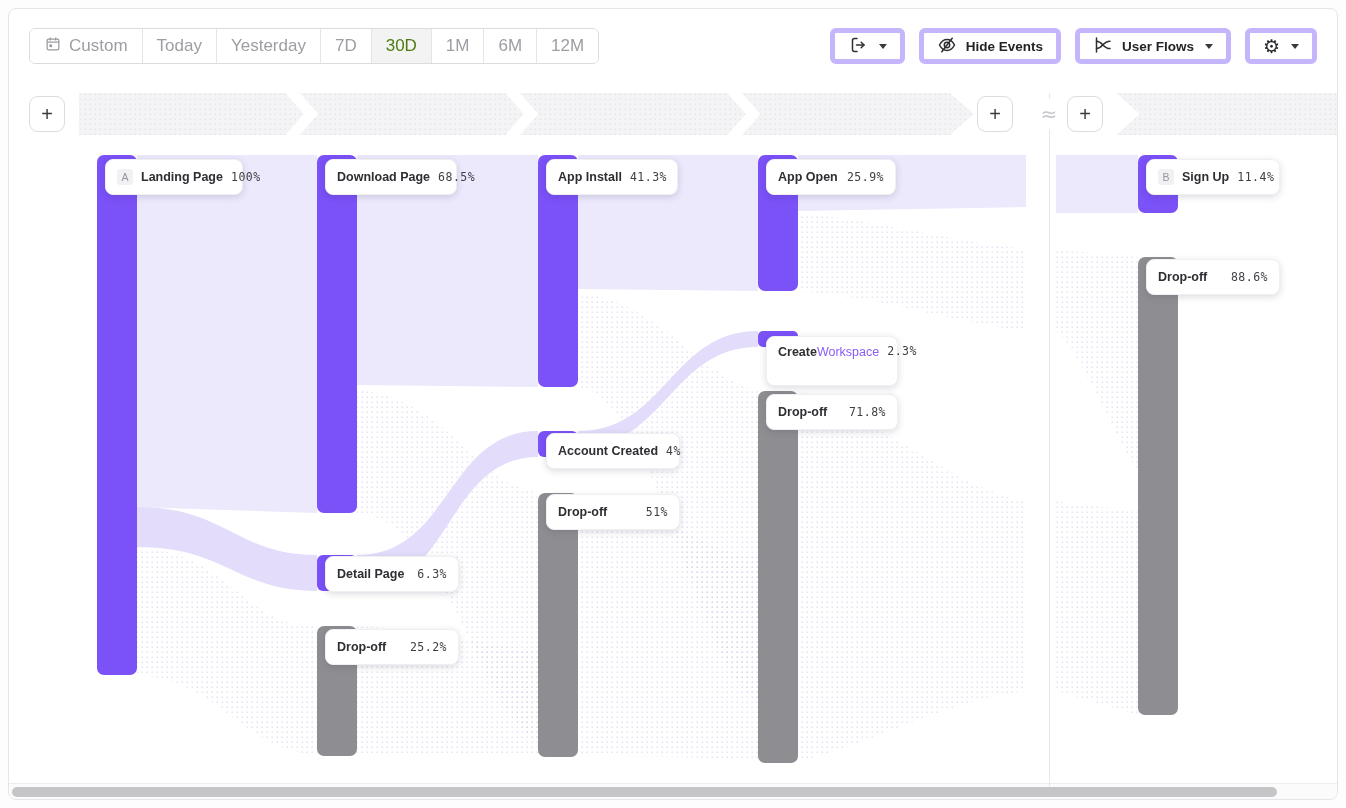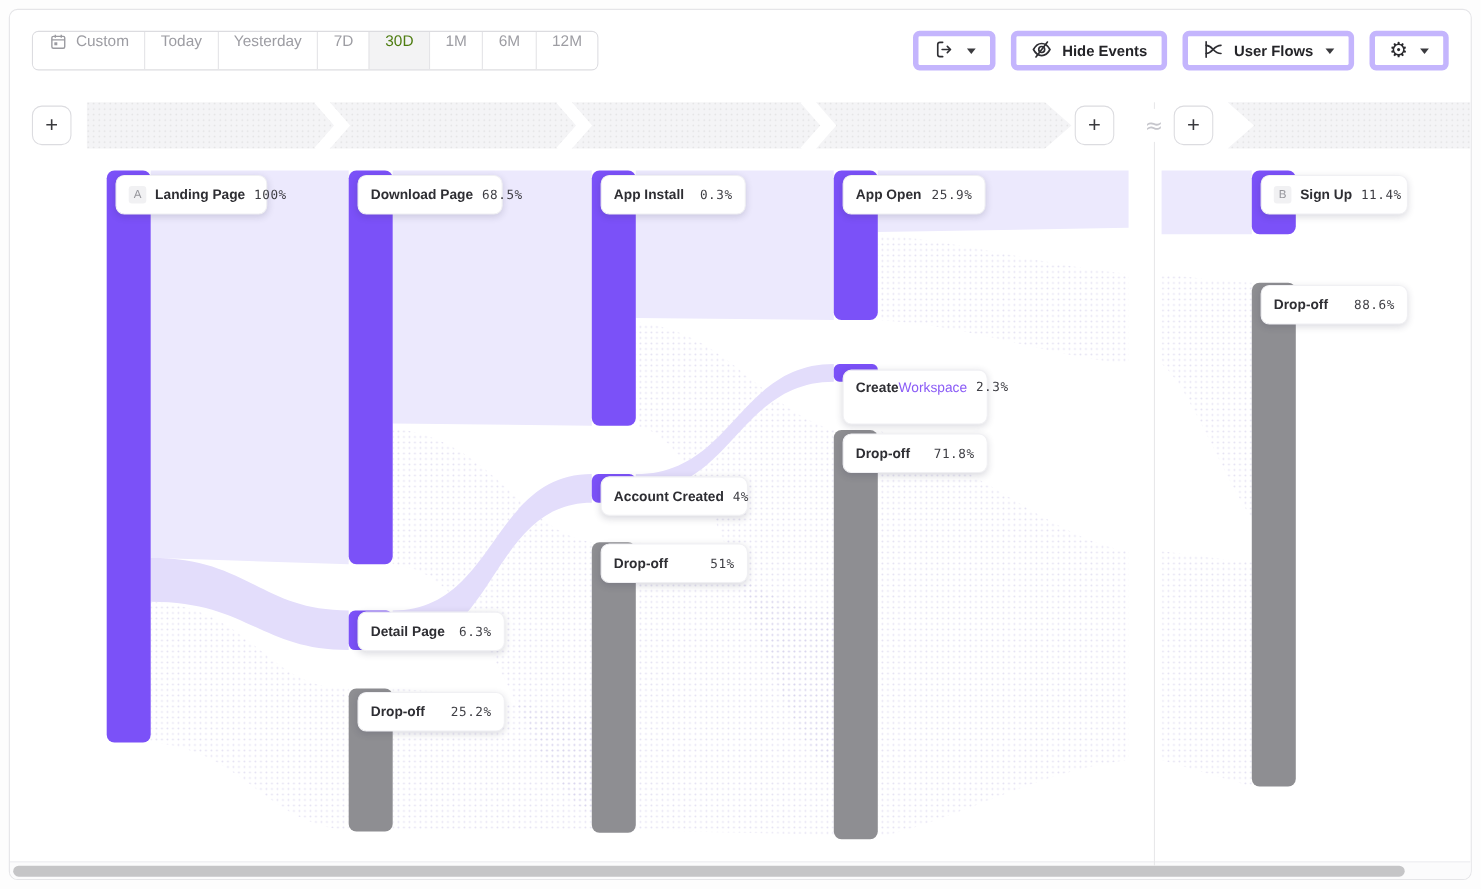--- a/index.html
+++ b/index.html
@@ -4,21 +4,21 @@
 <style>
   * { margin:0; padding:0; box-sizing:border-box; }
   html,body { width:1346px; height:808px; background:#fdfdfd; font-family:"Liberation Sans", sans-serif; overflow:hidden; }
   .app { position:absolute; left:8px; top:8px; width:1330px; height:792px; background:#fff;
          border:1px solid #e5e5e8; border-radius:8px; overflow:hidden; }
 
   
   .toolbar { position:absolute; left:0; top:0; width:100%; height:72px; }
   .date-group { position:absolute; left:20px; top:19px; height:36px; display:flex; align-items:stretch;
                 border:1px solid #dcdce0; border-radius:6px; overflow:hidden; background:#fff; }
-  .date-item { display:flex; gap:7px; padding:0 14px; font-size:14px; color:#9d9da3;
+  .date-item { display:flex; align-items:center; gap:7px; padding:0 14px; font-size:17px; color:#9d9da3;
                border-left:1px solid #e4e4e7; cursor:pointer; white-space:nowrap; background:#fff; }
   .date-item:first-child { border-left:none; }
   .date-item.active { background:#f3f3f4; color:#4d7c0f; font-weight:400; }
   .right-actions { position:absolute; right:20px; top:19px; display:flex; gap:14px; }
   .tb-btn { height:36px; display:flex; align-items:center; gap:9px; padding:0 13px; background:#fff;
             border:5px solid #c4b5fd; border-radius:6px; font-size:13.5px; font-weight:700; color:#242428; cursor:pointer; }
   .caret { width:0; height:0; border-left:4.5px solid transparent; border-right:4.5px solid transparent;
            border-top:5.5px solid #3a3a3e; margin-left:2px; }
   .gear-glyph { font-size:19px; color:#2a2a2e; line-height:1; font-family:"DejaVu Sans", sans-serif; }
 
@@ -218,21 +218,21 @@
     <span class="abadge">A</span>
     <span class="nlabel">Landing Page</span>
     <span class="npct">100%</span>
   </div>
   <div class="node-card" style="left:316px;top:150px;width:132px">
     <span class="nlabel">Download Page</span>
     <span class="npct">68.5%</span>
   </div>
   <div class="node-card" style="left:537px;top:150px;width:132px">
     <span class="nlabel">App Install</span>
-    <span class="npct">0.3%</span>
+    <span class="npct">41.3%</span>
   </div>
   <div class="node-card" style="left:757px;top:150px;width:130px">
     <span class="nlabel">App Open</span>
     <span class="npct">25.9%</span>
   </div>
   <div class="node-card tall" style="left:757px;top:327px;width:132px">
     <span class="two-col">
       <span class="nlabel">Create</span>
       <span class="nlabel2">Workspace</span>
     </span>

